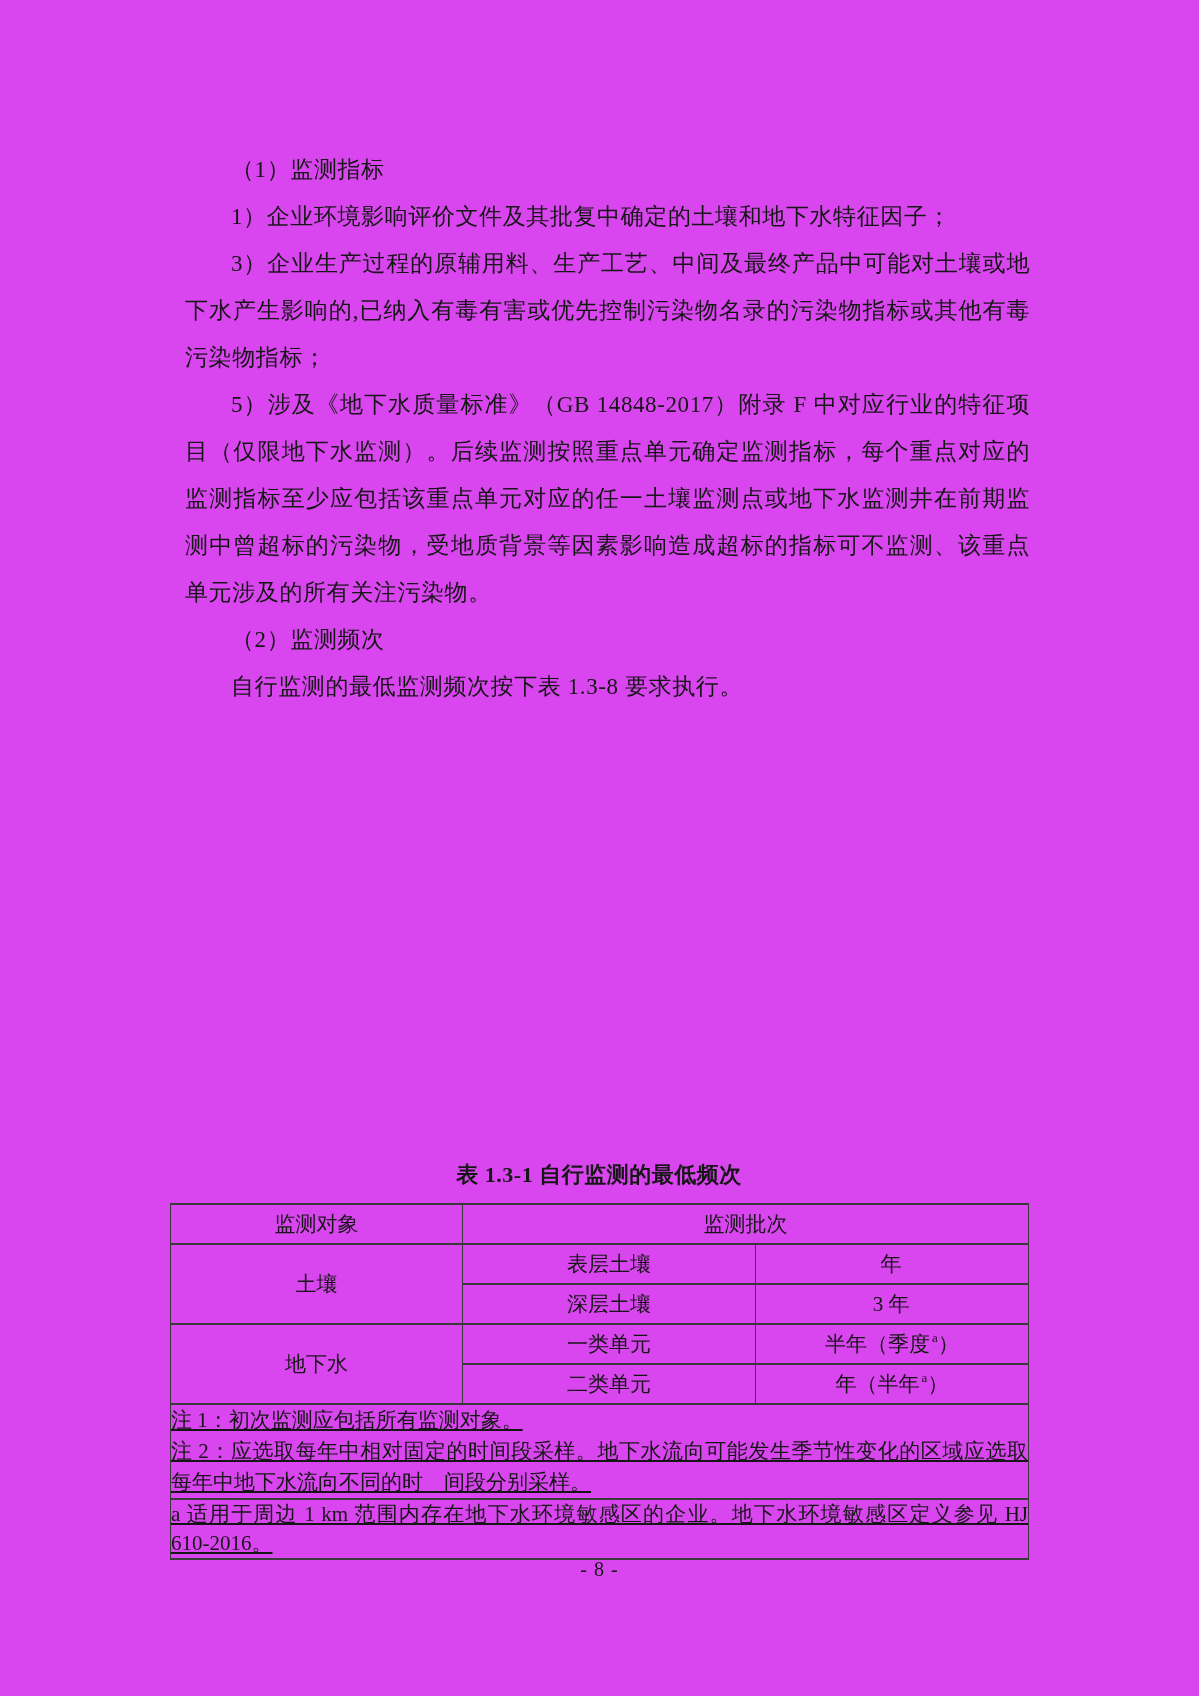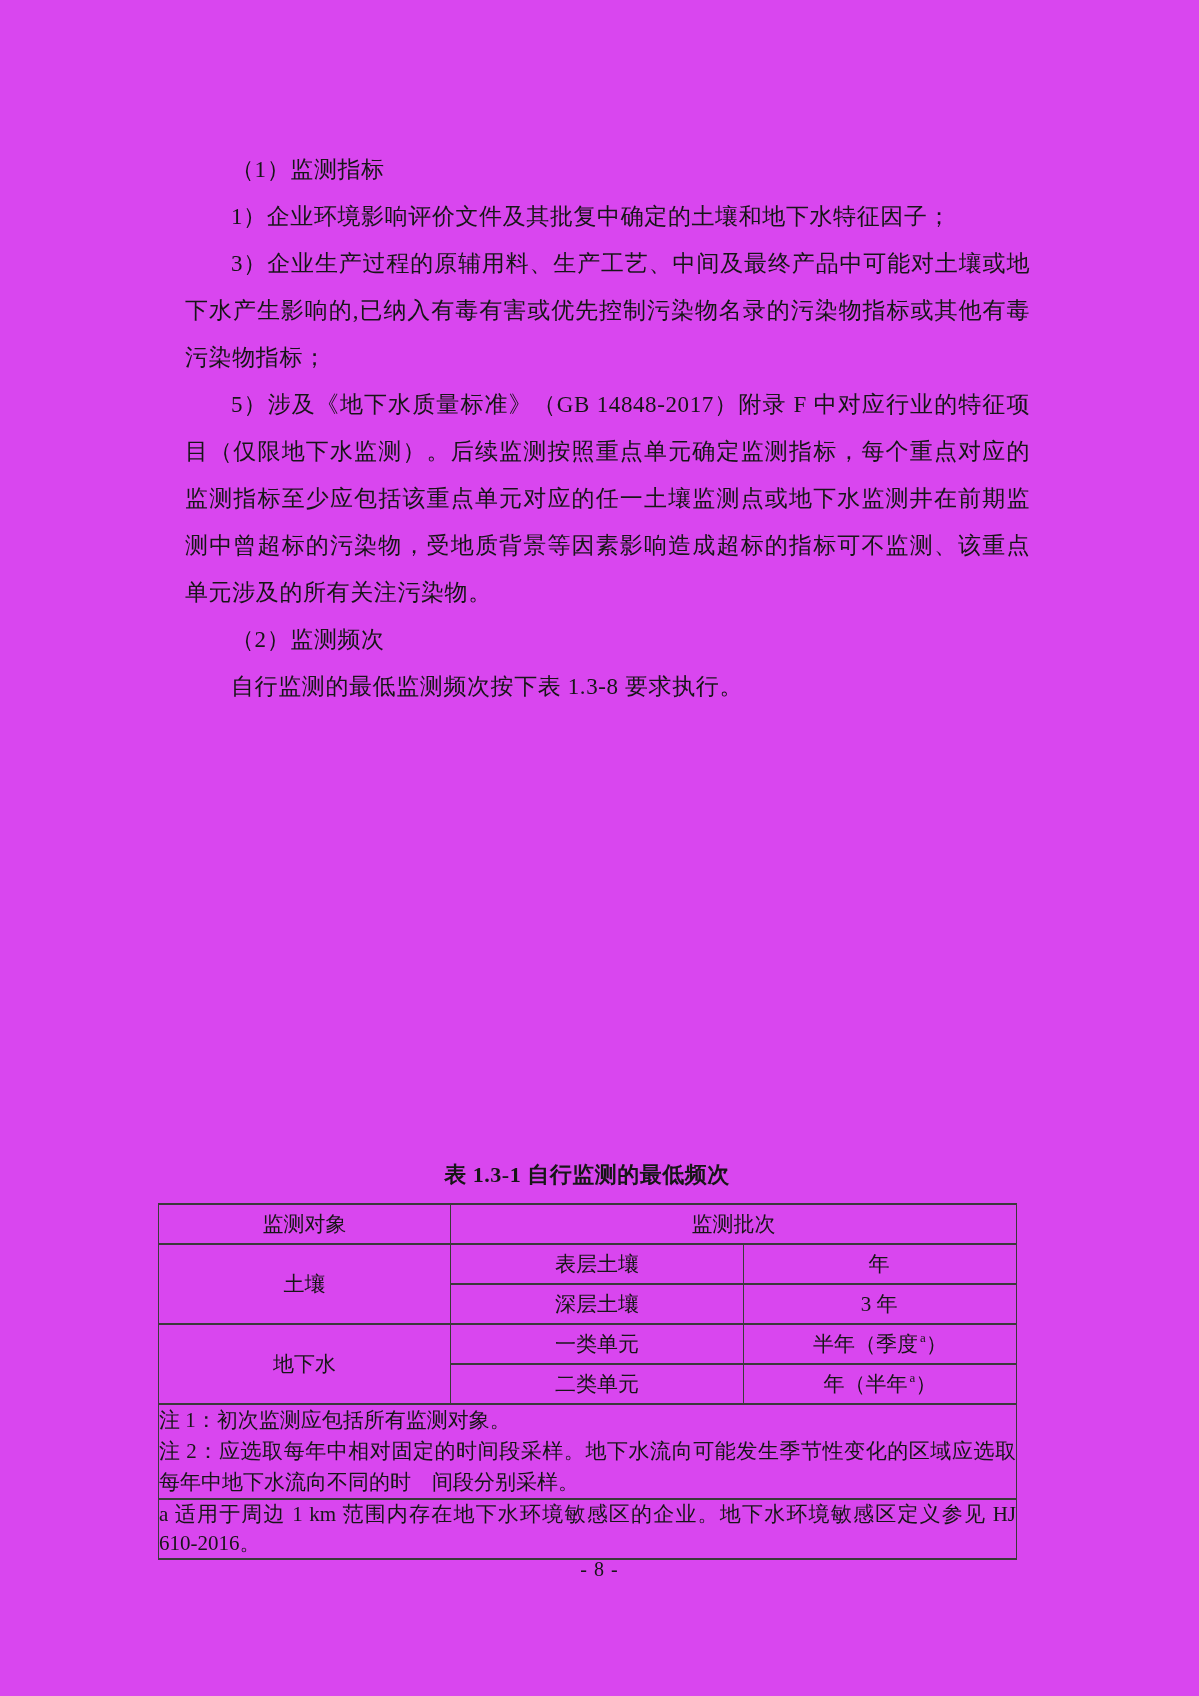--- a/index.html
+++ b/index.html
@@ -20,21 +20,21 @@
     margin:0;
     font-size:23px;
     line-height:47px;
     letter-spacing:0.6px;
     text-align:justify;
     text-indent:2em;
     word-break:break-all;
   }
   
   .table-layer {
-    position:absolute; left:158px; top:1160px; width:858px;
+    position:absolute; left:170px; top:1160px; width:858px;
   }
   .tbl-title {
     font-weight:bold;
     font-size:22px;
     letter-spacing:0.5px;
     text-align:center;
     line-height:30px;
     margin-bottom:13px;
   }
   table.freq {
@@ -53,21 +53,21 @@
   td.notes-cell {
     text-align:left; vertical-align:top;
     font-size:20px; line-height:31px;
     padding:3px 10px 5px 12px;
   }
   td.foot-cell {
     text-align:left; vertical-align:top;
     font-size:20px; line-height:29px;
     padding:3px 10px 4px 12px;
   }
-  .note-line { word-break:break-all; }
+  .note-line { word-break:break-all;text-decoration:underline; }
   .just { text-align:justify; text-align-last:justify; }
   sup.fn {
     font-size:13px;
     position:relative; top:-1px;
     vertical-align:super;
     margin-left:2px;
   }
   .page-number {
     position:absolute; left:0; top:1558px; width:1199px;
     text-align:center;

